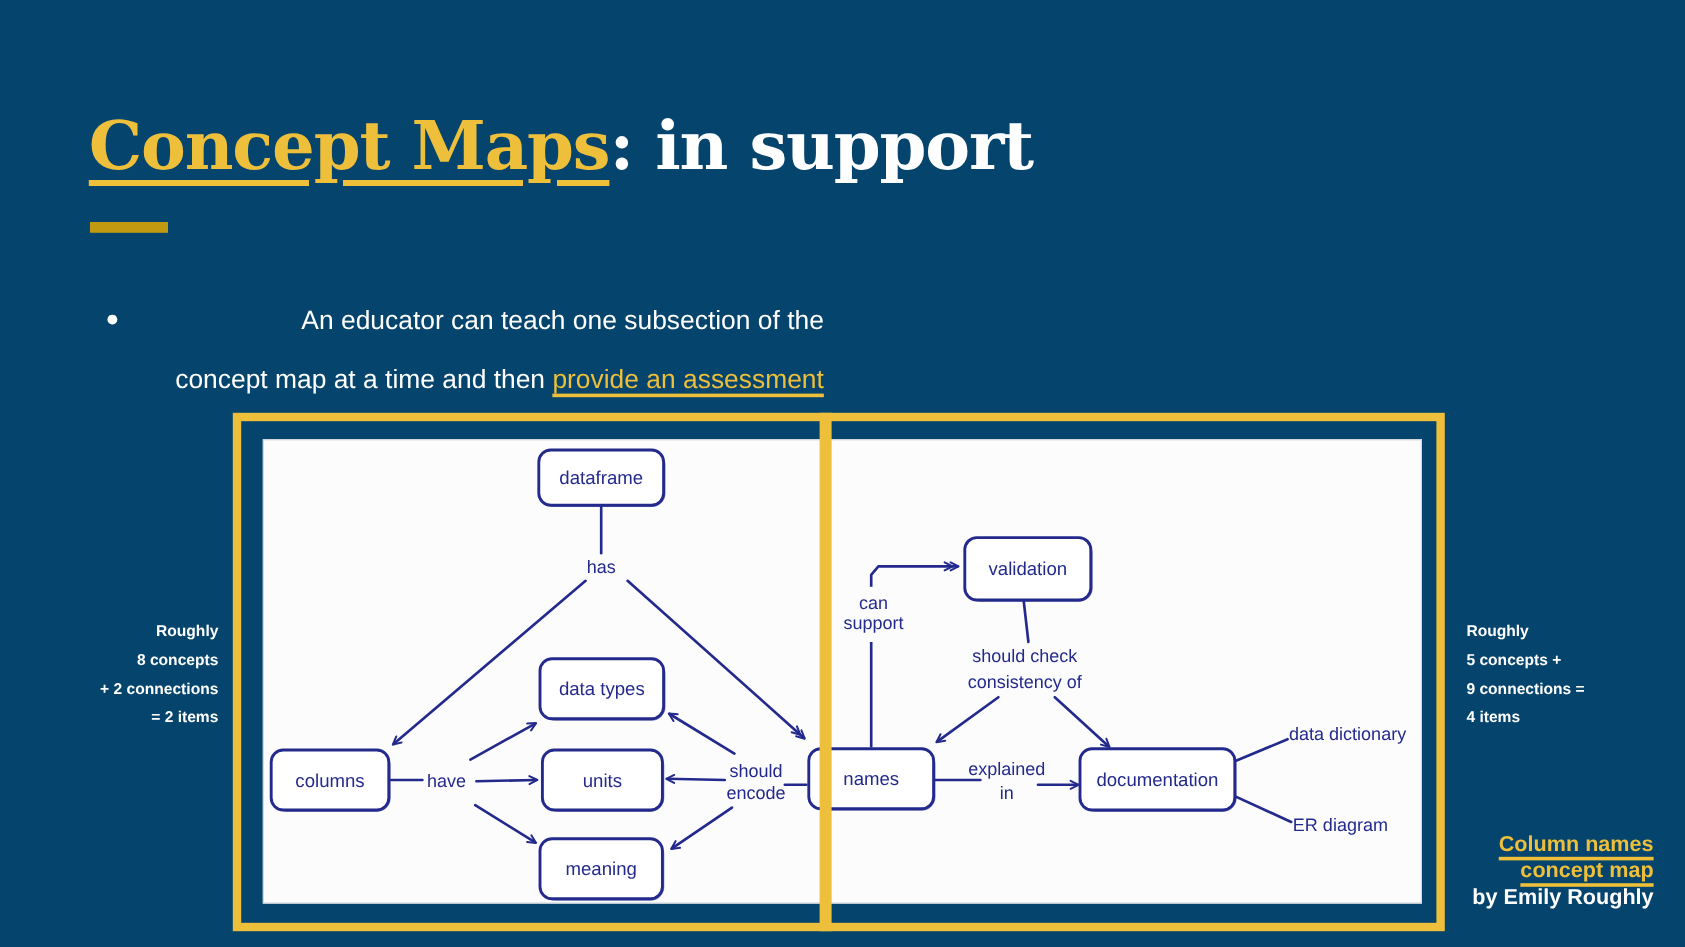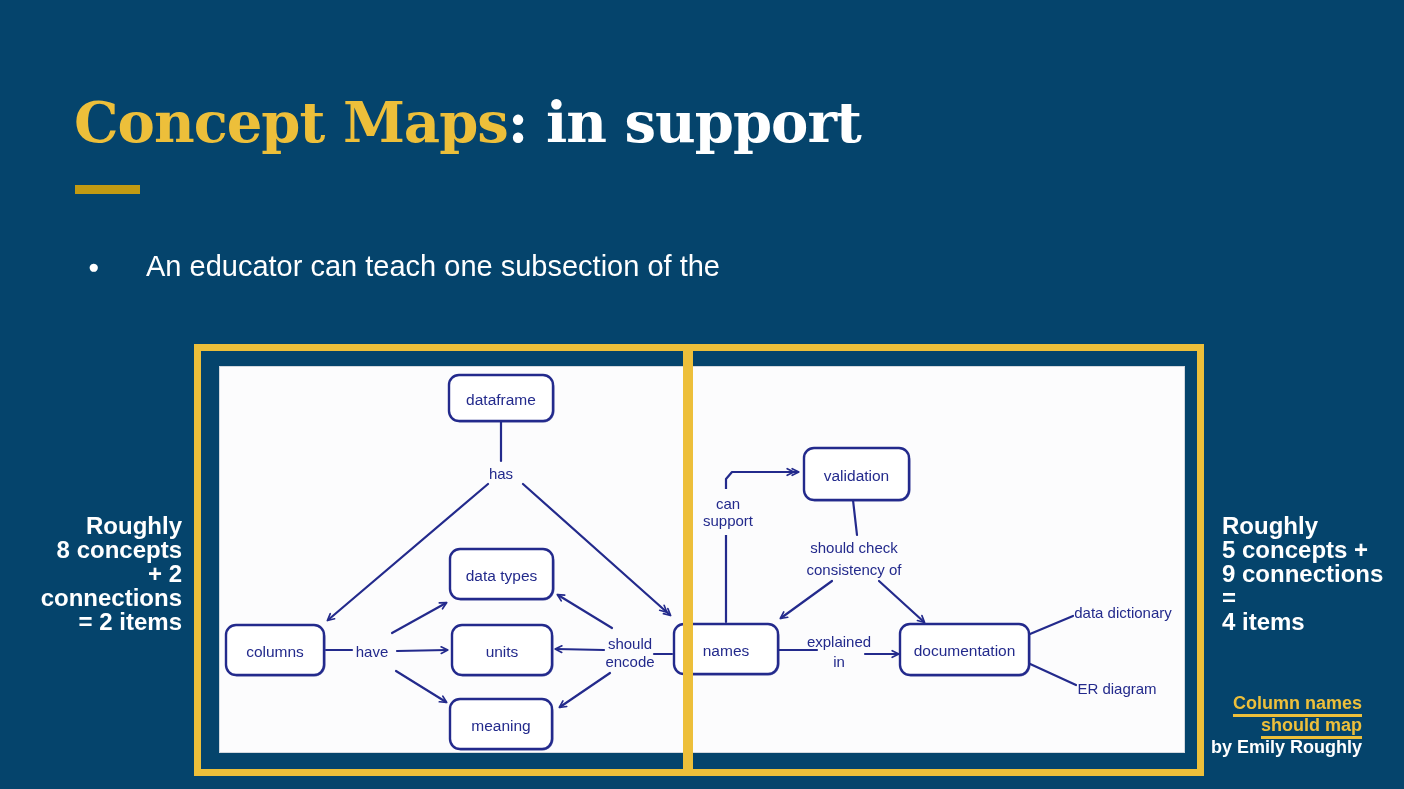--- a/index.html
+++ b/index.html
@@ -10,51 +10,51 @@
   }
   .slide{position:absolute;inset:0;}
 
   
   .title{
     position:absolute;left:74px;top:92px;margin:0;
     font-family:"DejaVu Serif",serif;font-weight:700;font-size:56px;line-height:1.1;
     color:#ffffff;letter-spacing:-1px;white-space:nowrap;
   }
   .title-link{
-    color:#EDBF3A;cursor:pointer;
+    color:#EDBF3A;text-decoration:underline;cursor:pointer;
     text-decoration-thickness:5px;text-underline-offset:9px;
   }
   .title-dash{
     position:absolute;left:75px;top:185px;width:65px;height:9px;background:#C29A12;
   }
 
   
   .bullet-row{
     position:absolute;left:88px;top:242px;display:flex;align-items:flex-start;
     color:#ffffff;
   }
   .bullet-marker{
     width:58px;font-size:19px;line-height:49px;color:#ffffff;flex:0 0 58px;
   }
-  .bullet-text{font-size:29px;line-height:49px;color:#ffffff;text-align:right;}
+  .bullet-text{font-size:22px;line-height:49px;color:#ffffff;text-align:right;}
   .inline-link{
     color:#EDBF3A;text-decoration:underline;cursor:pointer;
     text-decoration-thickness:3px;text-underline-offset:5px;
   }
 
   
   .stat{
-    position:absolute;color:#ffffff;font-weight:700;font-size:24px;line-height:24px;
+    position:absolute;color:#ffffff;font-weight:700;font-size:13px;line-height:24px;
   }
   .stat-left{left:0;top:514px;width:182px;text-align:right;}
   .stat-right{left:1222px;top:514px;width:175px;text-align:left;}
 
   
   .attribution{
-    position:absolute;right:42px;top:692px;text-align:right;
+    position:absolute;right:26px;top:692px;text-align:right;
     font-weight:700;font-size:18px;line-height:22px;color:#ffffff;
   }
   .attribution a{display:block;}
 
   
   .diagram{
     position:absolute;left:219px;top:366px;width:966px;height:387px;
     background:#FCFCFD;border:1px solid #D3D8DE;box-sizing:border-box;z-index:1;
   }
   .diagram svg{position:absolute;left:0;top:0;}
@@ -73,20 +73,21 @@
 <div class="slide">
 
   <h1 class="title"><a class="title-link">Concept Maps</a><span>: in support</span></h1>
 
   <div class="title-dash"></div>
 
   <div class="bullet-row">
     <span class="bullet-marker">●</span>
     <div class="bullet-text">
       <div>An educator can teach one subsection of the</div>
+      <div><span>concept map at a time and then </span><a class="inline-link">provide an assessment</a></div>
     </div>
   </div>
 
   <div class="stat stat-left">
     <div>Roughly</div>
     <div>8 concepts</div>
     <div>+ 2 connections</div>
     <div>= 2 items</div>
   </div>
 
@@ -180,17 +181,17 @@
           <text x="744.5" y="283.5" text-anchor="middle" dominant-baseline="central" fill="#232A8C" font-size="15.5" font-family="&quot;Liberation Sans&quot;, sans-serif">documentation</text>
         </g>
       </svg>
   </div>
 
   <div class="frame-divider"></div>
   <div class="highlight-frame"></div>
 
   <div class="attribution">
     <a class="inline-link">Column names</a>
-    <a class="inline-link">should map</a>
+    <a class="inline-link">concept map</a>
     <div>by Emily Roughly</div>
   </div>
 
 </div>
 
 </body></html>

